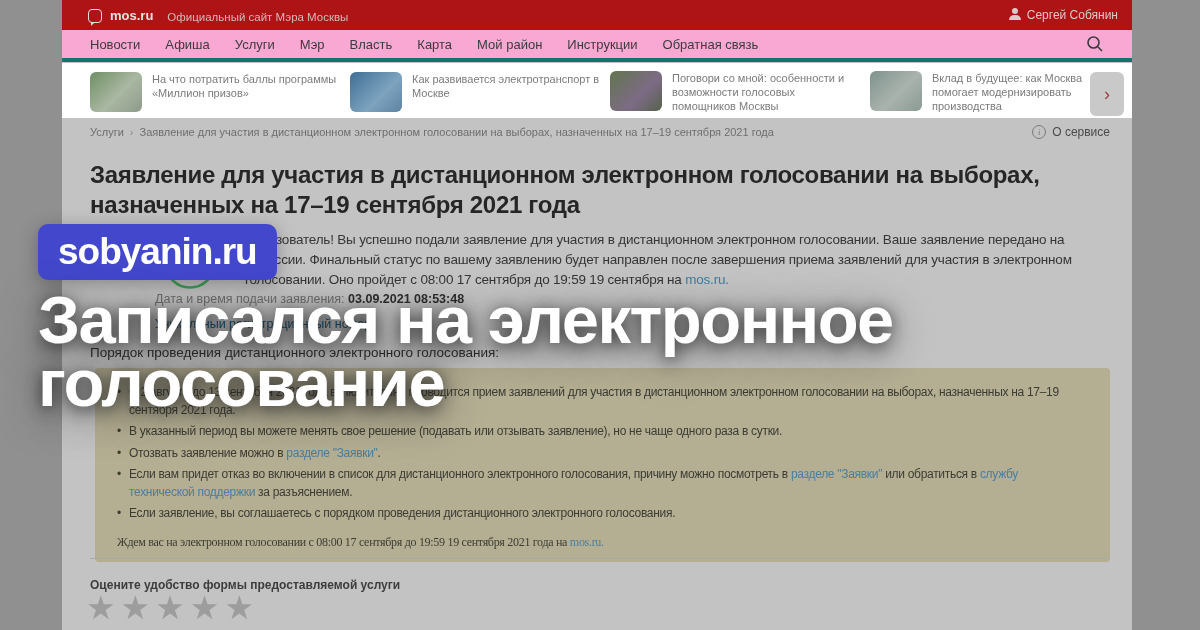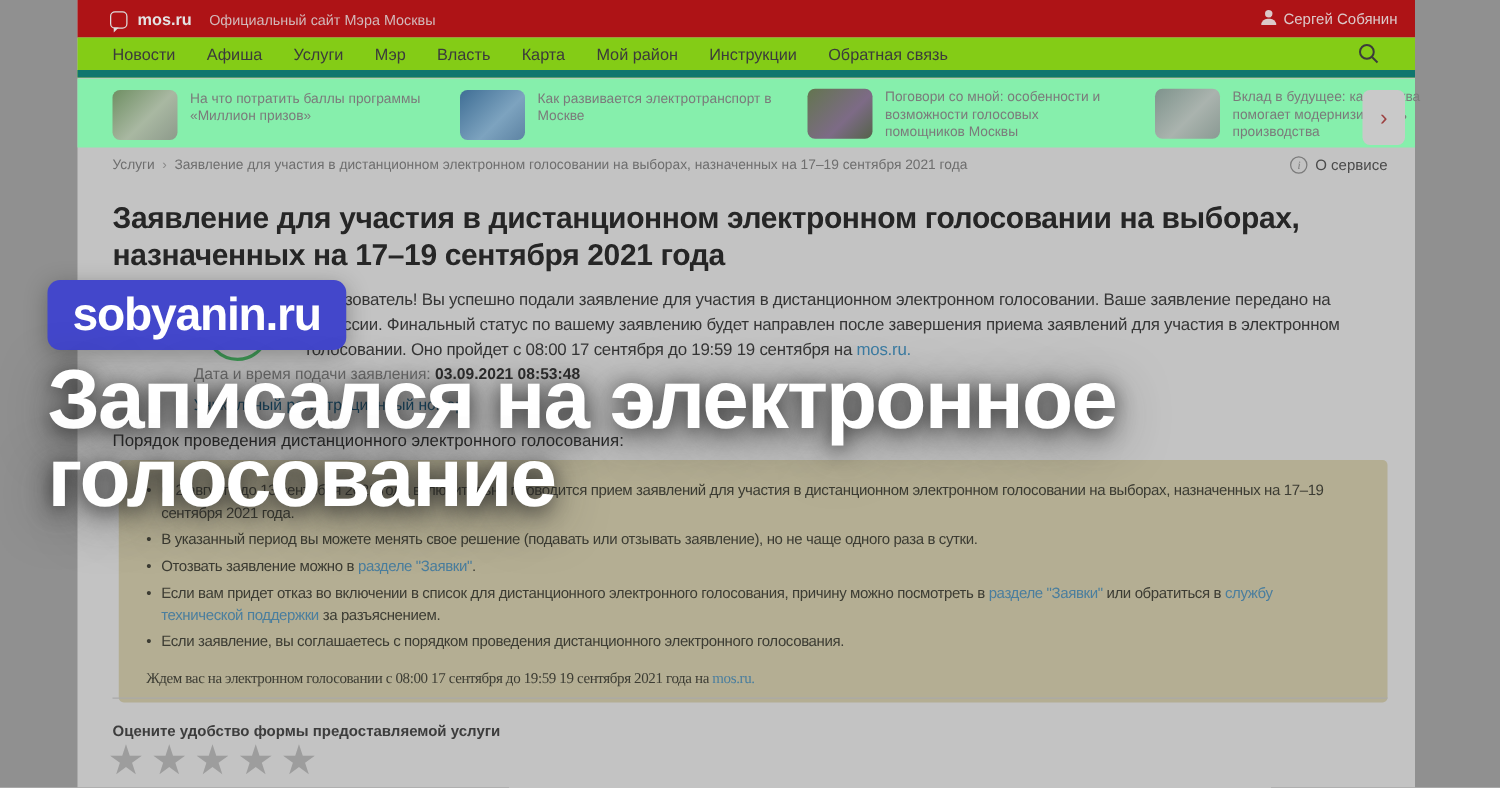--- a/index.html
+++ b/index.html
@@ -16,29 +16,29 @@
   .logo-bubble:after { content:""; position:absolute; left:2px; bottom:-4px; width:0; height:0;
             border-left:4px solid #dedede; border-bottom:4px solid transparent; }
   .logo-text { color:#e3e3e3; font-weight:bold; font-size:13px; letter-spacing:0; }
   .logo-subtitle { color:#d3b9ba; font-size:11.5px; margin-left:6px; }
   .topbar-user { margin-left:auto; display:flex; gap:6px; color:#dcc9c9; font-size:12px; }
   .user-icon { width:12px; height:12px; position:relative; }
   .user-icon .head { position:absolute; left:3px; top:0; width:6px; height:6px; border-radius:50%; background:#dcc9c9; }
   .user-icon .body { position:absolute; left:0; bottom:0; width:12px; height:5px; border-radius:6px 6px 0 0; background:#dcc9c9; }
 
   
-  .navbar { position:absolute; left:0; top:30px; width:100%; height:32px; background:#84cc16;
-            border-bottom:6px solid #0f766e; display:flex; align-items:center; gap:25px; padding:0 28px; }
+  .navbar { position:absolute; left:0; top:30px; width:100%; height:32px; background:#f9a8d4;
+            border-bottom:4px solid #0f766e; display:flex; align-items:center; gap:25px; padding:0 28px; }
   .nav-item { font-size:13px; color:#3b3b3b; white-space:nowrap; cursor:pointer; }
   .search-btn { margin-left:auto; width:18px; height:18px; position:relative; }
   .search-btn svg { display:block; }
 
   
-  .carousel { position:absolute; left:0; top:63px; width:100%; height:55px; background:#86efac;
-              display:flex; align-items:center; gap:28px; padding:0 44px 0 28px; }
+  .carousel { position:absolute; left:0; top:63px; width:100%; height:55px; background:#ffffff;
+              display:flex; align-items:center; gap:10px; padding:0 44px 0 28px; }
   .news-item { display:flex; gap:10px; width:250px; flex:0 0 auto; align-items:flex-start; padding-top:2px; }
   .news-thumb { width:52px; height:40px; border-radius:6px; flex:0 0 auto; }
   .thumb-0 { background:linear-gradient(135deg,#6f8f63,#a9b8a2 55%,#8d9a8b); }
   .thumb-1 { background:linear-gradient(135deg,#3f6e95,#7da3bf 60%,#5d83a3); }
   .thumb-2 { background:linear-gradient(135deg,#63754f,#7d6b86 60%,#55624a); }
   .thumb-3 { background:linear-gradient(135deg,#7e938c,#aab3ae 55%,#8a9a93); }
   .news-title { font-size:11px; line-height:14px; color:#7b7b7b; }
   .carousel-next { position:absolute; right:8px; top:9px; width:34px; height:44px; background:#c9c9c9;
                    border-radius:6px; display:flex; align-items:center; justify-content:center;
                    color:#9c4040; font-size:18px; cursor:pointer; }

